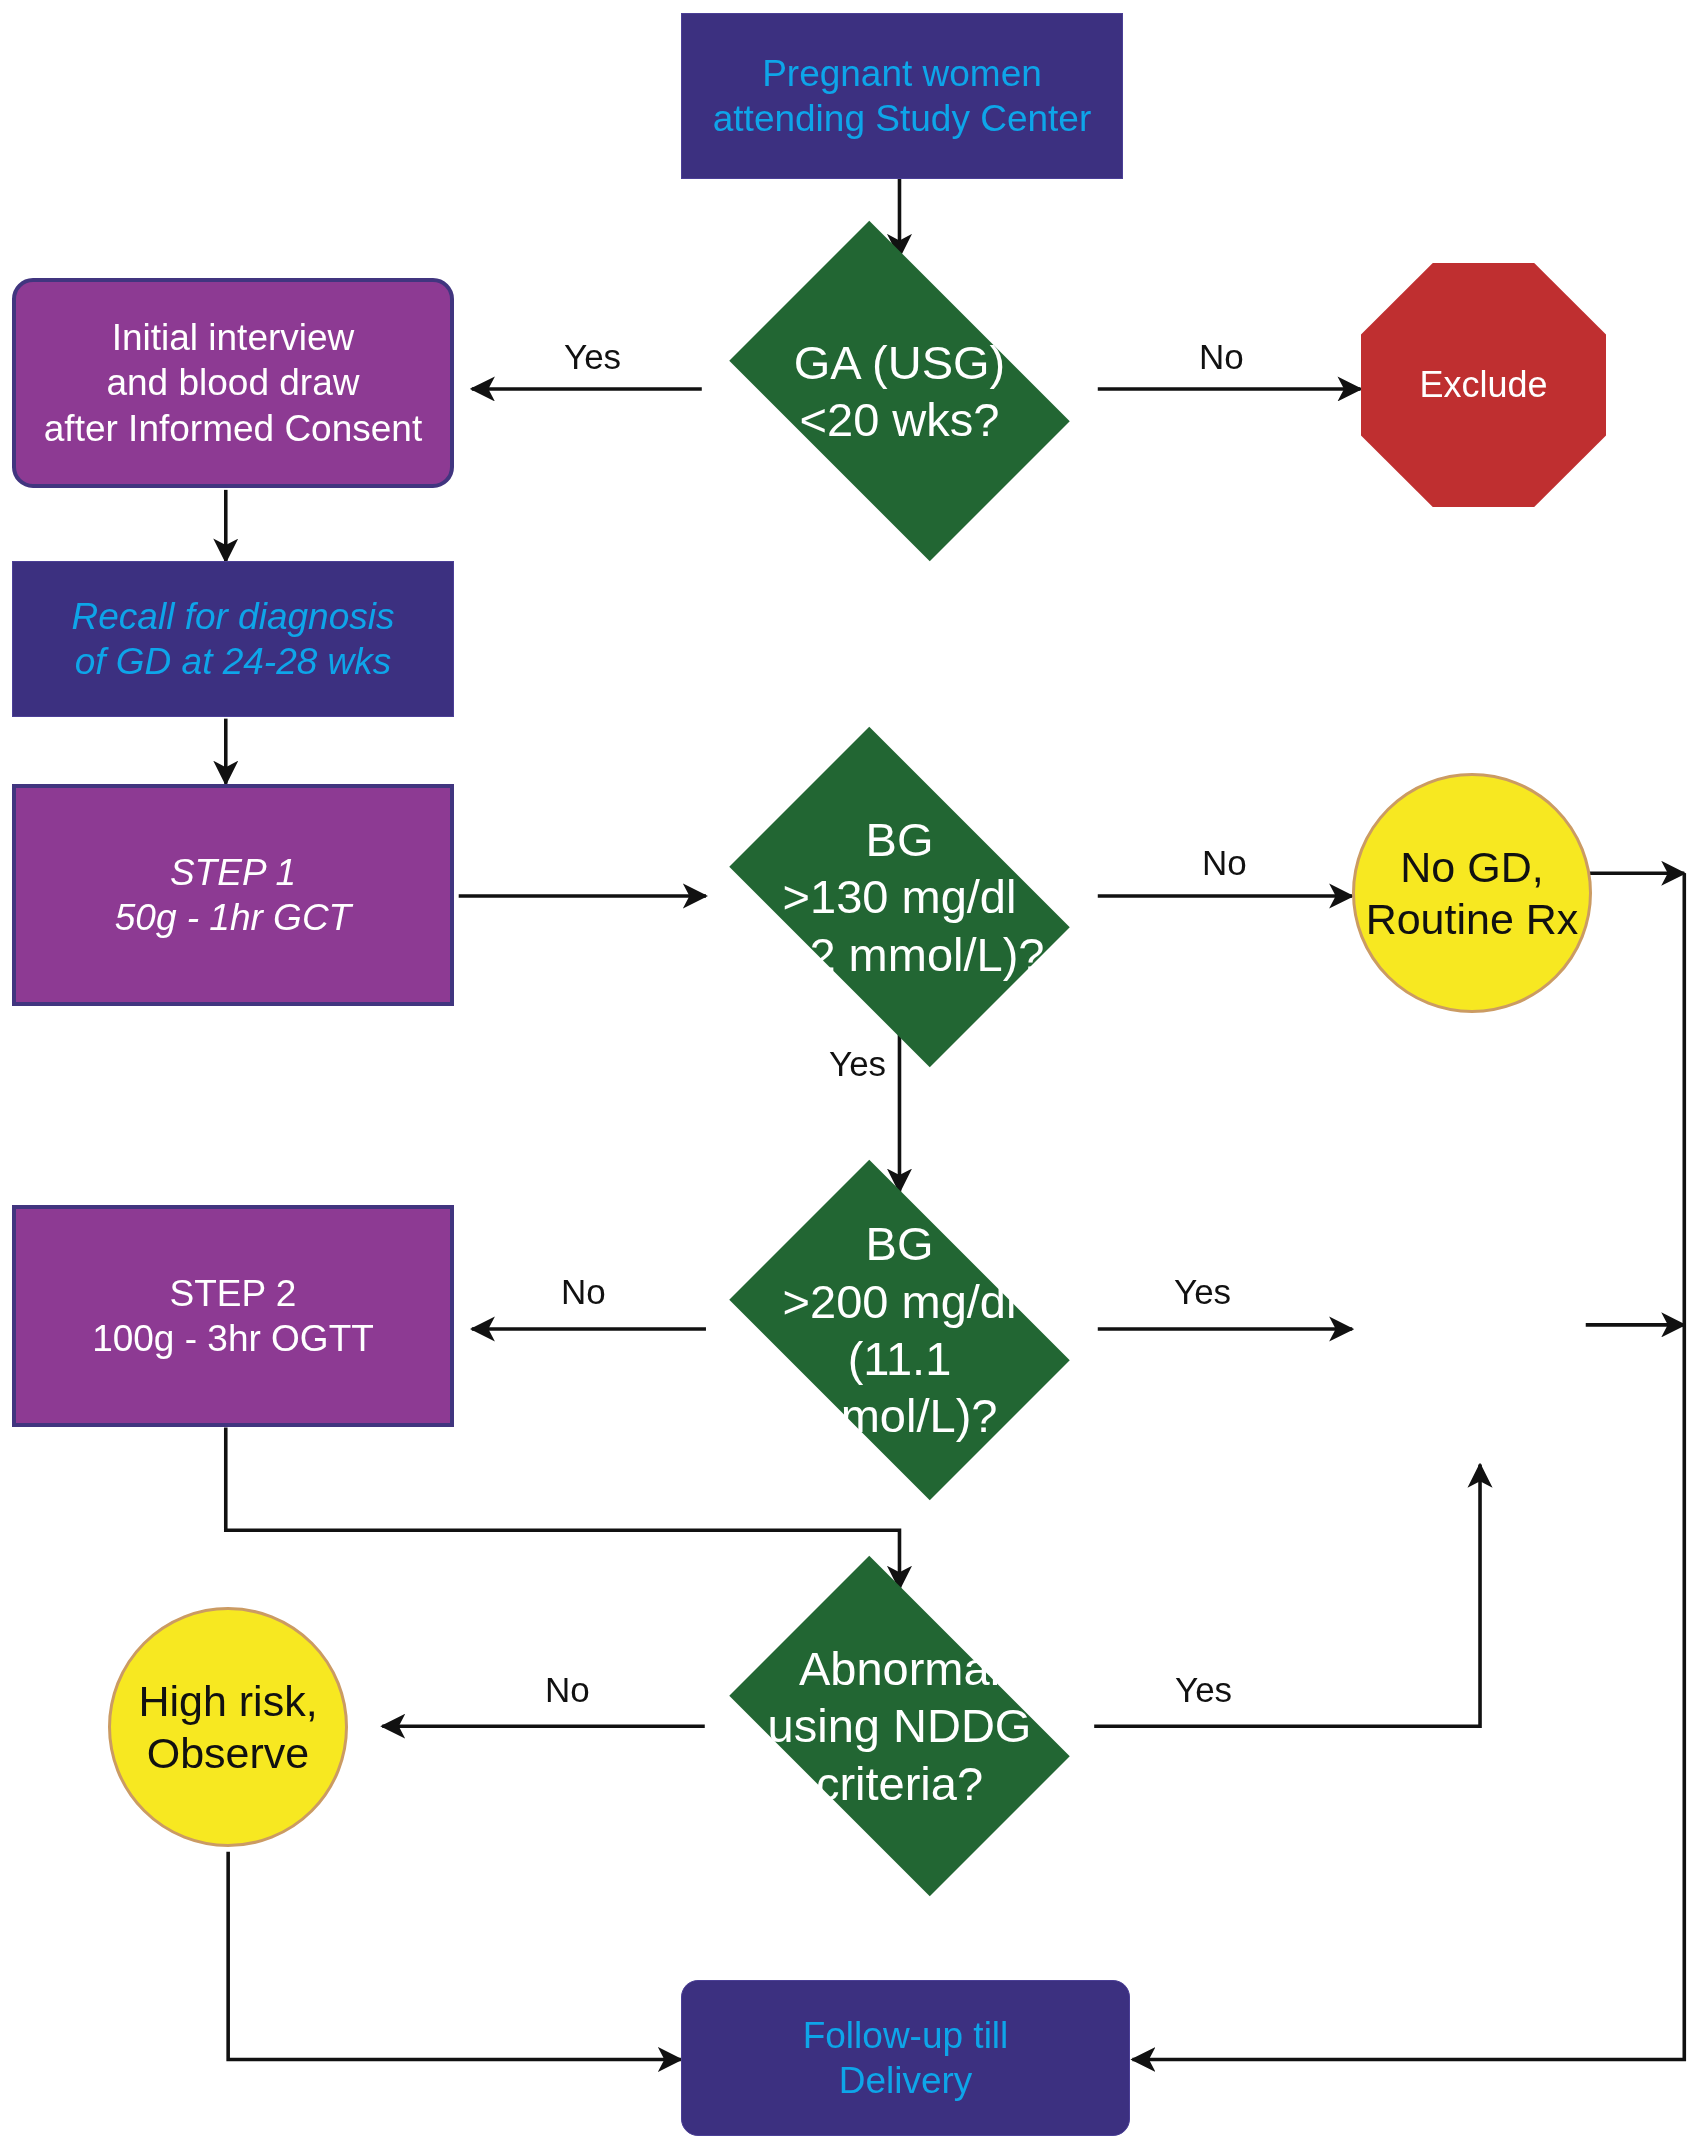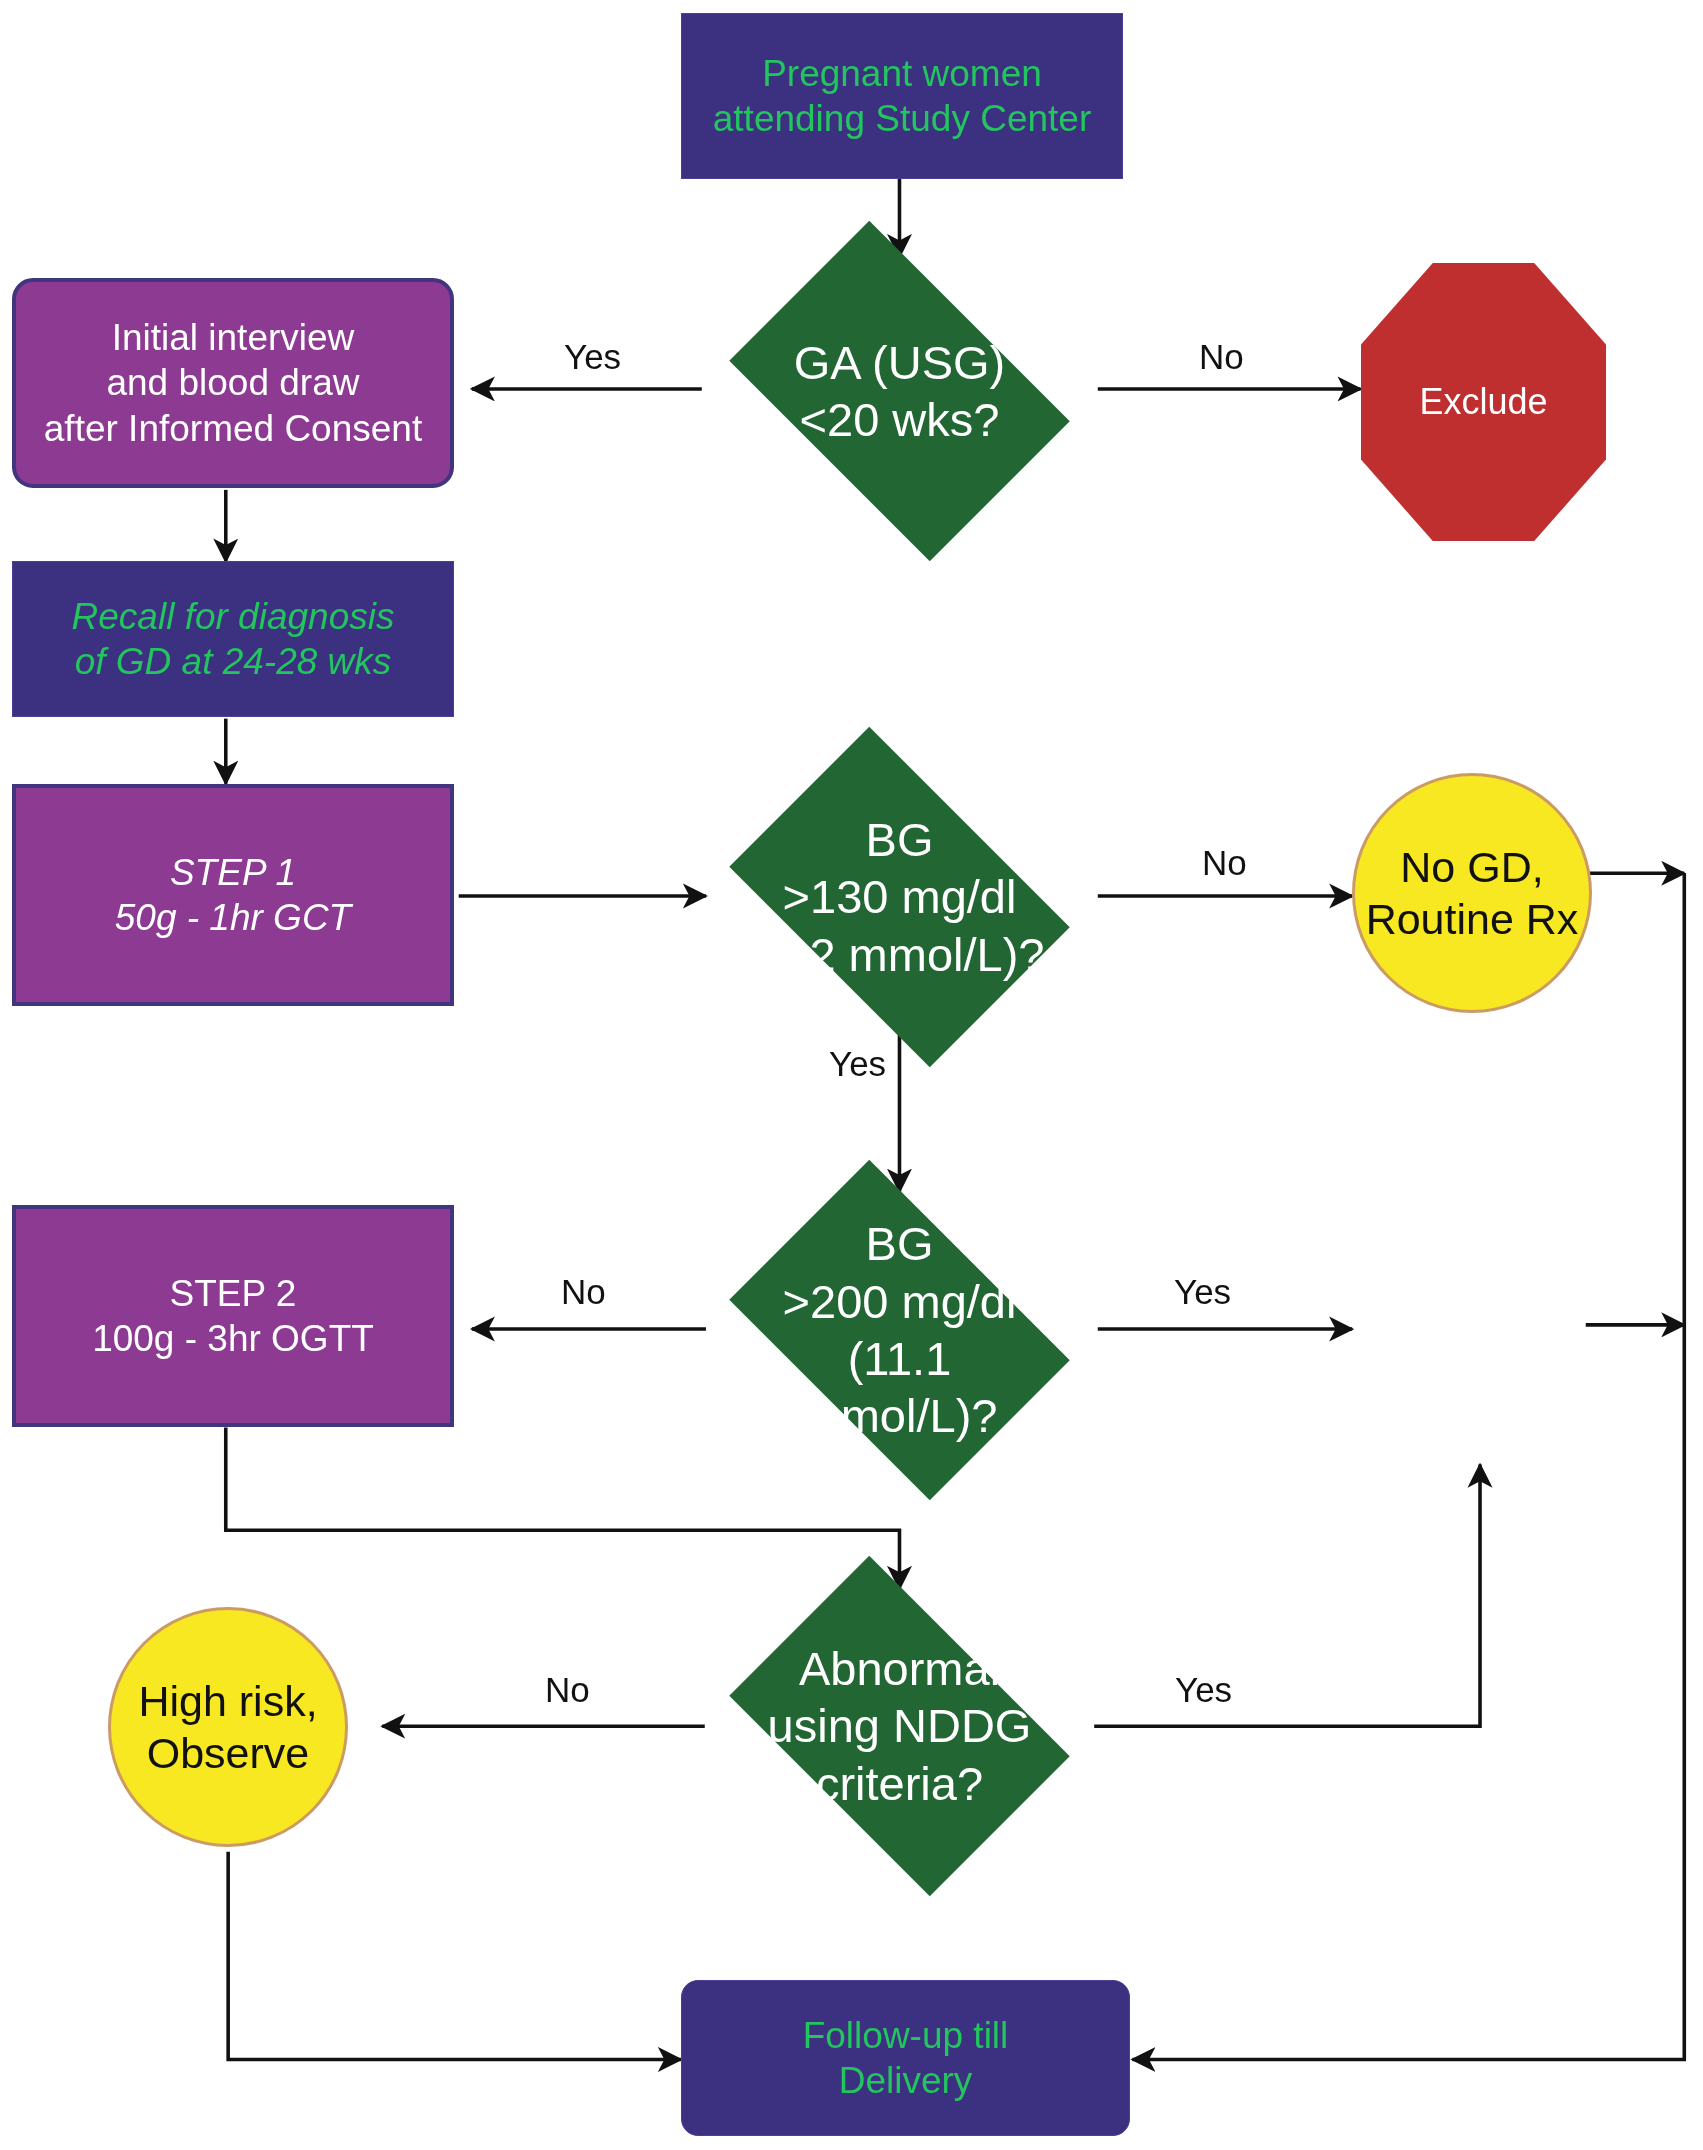--- a/index.html
+++ b/index.html
@@ -30,21 +30,21 @@
     align-items: center;
     justify-content: center;
     text-align: center;
     box-sizing: border-box;
     line-height: 1.22;
     white-space: pre-line;
   }
   
   .box-navy {
     background: #3c3080;
-    color: #22c55e;
+    color: #0ea5e9;
     border: 1.8px solid #4b3f96;
     font-size: 37px;
     font-weight: 400;
     padding: 3.6px 8.4px;
   }
   
   .box-purple {
     background: #8d3a93;
     color: #ffffff;
     border: 4.2px solid #41357f;
@@ -147,21 +147,21 @@
     <span>Pregnant women
 attending Study Center</span>
   </div>
 
   <div class="node diamond" style="left:699px; top:251px; width:401px; height:280px;">
     <div class="dia-shape"></div>
     <span class="dia-text">GA (USG)
 &lt;20 wks?</span>
   </div>
 
-  <div class="node octagon" style="left:1361px; top:263px; width:245px; height:278px;">
+  <div class="node octagon" style="left:1361px; top:263px; width:245px; height:244px;">
     <span>Exclude</span>
   </div>
 
   <div class="node box-purple" style="left:12px; top:278px; width:442px; height:210px;border-radius:21px;">
     <span>Initial interview
 and blood draw
 after Informed Consent</span>
   </div>
 
   <div class="node box-navy" style="left:12px; top:561px; width:442px; height:156px;font-style:italic;">

